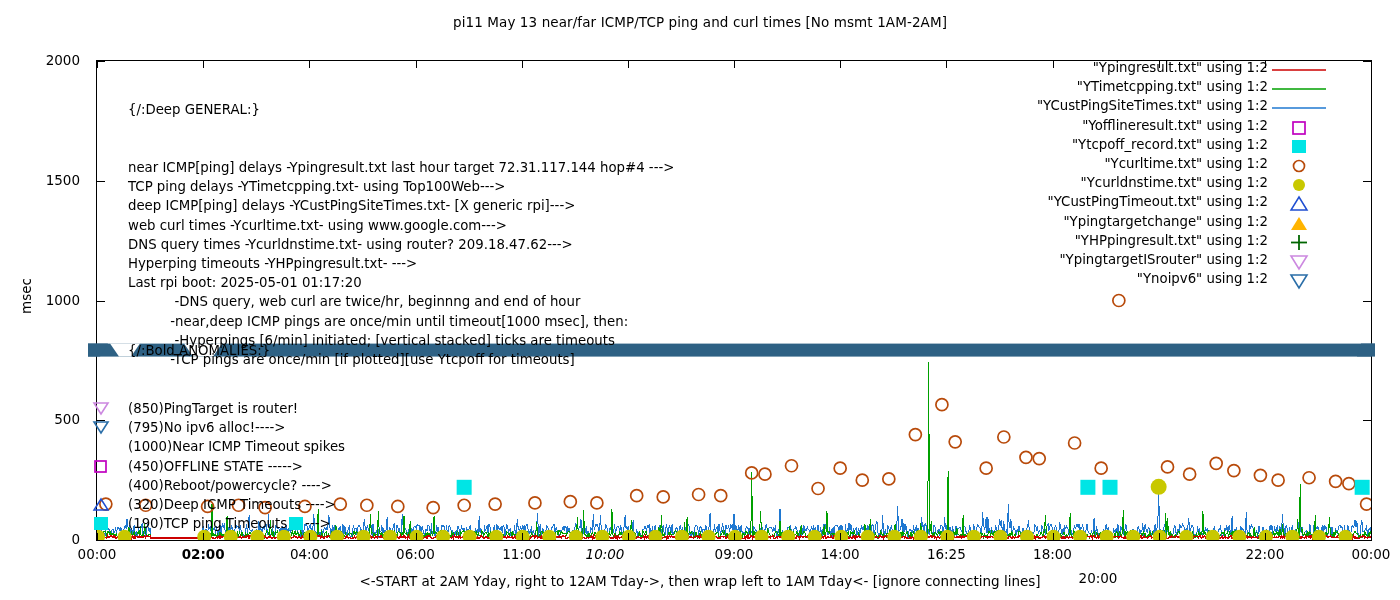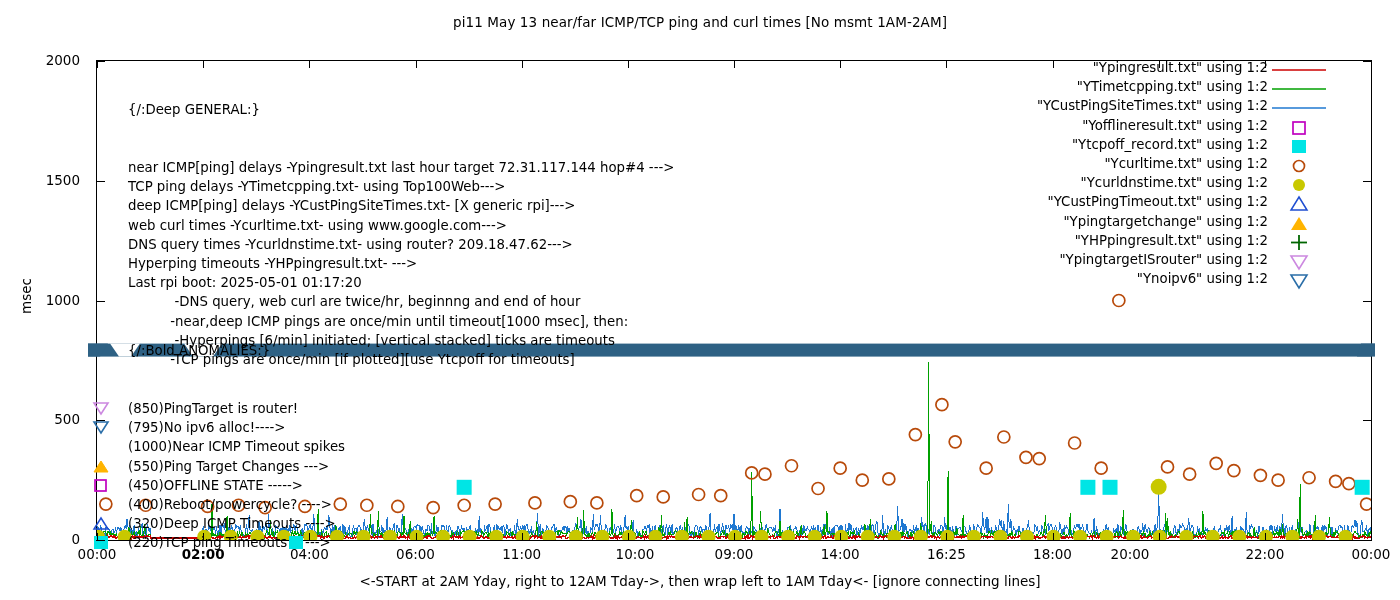--- a/index.html
+++ b/index.html
@@ -183,28 +183,26 @@
     <div id="gen-lines"><div class="arow">near ICMP[ping] delays -Ypingresult.txt last hour target 72.31.117.144 hop#4 ---&gt;</div><div class="arow">TCP ping delays -YTimetcpping.txt- using Top100Web---&gt;</div><div class="arow">deep ICMP[ping] delays -YCustPingSiteTimes.txt- [X generic rpi]---&gt;</div><div class="arow">web curl times -Ycurltime.txt- using www.google.com---&gt;</div><div class="arow">DNS query times -Ycurldnstime.txt- using router? 209.18.47.62---&gt;</div><div class="arow">Hyperping timeouts -YHPpingresult.txt- ---&gt;</div><div class="arow">Last rpi boot: 2025-05-01 01:17:20</div><div class="arow">           -DNS query, web curl are twice/hr, beginnng and end of hour</div><div class="arow">          -near,deep ICMP pings are once/min until timeout[1000 msec], then:</div><div class="arow">           -Hyperpings [6/min] initiated; [vertical stacked] ticks are timeouts</div><div class="arow">          -TCP pings are once/min [if plotted][use Ytcpoff for timeouts]</div></div>
   </div>
 
   <div class="annot nosel" id="anom">
     <div class="arow">{/:Bold ANOMALIES:}</div>
     <div id="anom-lines" style=""><div class="arow"><span class="akey"><svg width="18" height="18">
               <polygon points="2,4 16,4 9,15" fill="none" stroke="#cc88e0" stroke-width="1.6"></polygon>
             </svg></span><span>(850)PingTarget is router!</span></div><div class="arow"><span class="akey"><svg width="18" height="18">
               <polygon points="2,4 16,4 9,15" fill="none" stroke="#2a6ea8" stroke-width="1.6"></polygon>
             </svg></span><span>(795)No ipv6 alloc!----&gt;</span></div><div class="arow"><span class="akey"></span><span>(1000)Near ICMP Timeout spikes</span></div><div class="arow"><span class="akey"><svg width="18" height="18">
-              <polygon points="9,4 16,15 2,15" fill="#ffb400" stroke="#ffb400" stroke-width="1"></polygon>
-            </svg></span><span>(550)Ping Target Changes ---&gt;</span></div><div class="arow"><span class="akey"><svg width="18" height="18">
               <rect x="3" y="4" width="11" height="11" fill="none" stroke="#c000c0" stroke-width="1.7"></rect>
             </svg></span><span>(450)OFFLINE STATE -----&gt;</span></div><div class="arow"><span class="akey"></span><span>(400)Reboot/powercycle? ----&gt;</span></div><div class="arow"><span class="akey"><svg width="18" height="18">
               <polygon points="9,4 16,15 2,15" fill="none" stroke="#1f4ed1" stroke-width="1.5"></polygon>
             </svg></span><span>(320)Deep ICMP Timeouts ----&gt;</span></div><div class="arow"><span class="akey"><svg width="18" height="18">
               <rect x="2" y="3" width="14" height="13" fill="#00e5e5"></rect>
-            </svg></span><span>(220)TCP ping Timeouts</span><span><svg width="16" height="13" style="display:inline-block;vertical-align:-2px;margin-left:2px;">
+            </svg></span><span>(190)TCP ping Timeouts</span><span><svg width="16" height="13" style="display:inline-block;vertical-align:-2px;margin-left:2px;">
               <rect x="0" y="0" width="14" height="13" fill="#00e5e5"></rect>
             </svg><span style="font-size:13.3px;">---&gt;</span></span></div></div>
   </div>
 
   <div id="legend" class="nosel">
       <div class="lrow">
         <span class="ltext">"Ypingresult.txt" using 1:2</span>
         <span class="lsym">
           <svg width="60" height="19">
             <line x1="2" y1="10" x2="56" y2="10" stroke="#cc0000" stroke-width="1.7"></line>
@@ -327,36 +325,36 @@
     <div class="xtickTop" style="left: 203.167px;"></div>
     <div class="xlab nosel" style="left: 269.333px;">04:00</div>
     <div class="xtick" style="left: 309.333px;"></div>
     <div class="xtickTop" style="left: 309.333px;"></div>
     <div class="xlab nosel" style="left: 375.5px;">06:00</div>
     <div class="xtick" style="left: 415.5px;"></div>
     <div class="xtickTop" style="left: 415.5px;"></div>
     <div class="xlab nosel" style="left: 481.667px;">11:00</div>
     <div class="xtick" style="left: 521.667px;"></div>
     <div class="xtickTop" style="left: 521.667px;"></div>
-    <div class="xlab nosel" style="left: 595px;">10:00</div>
+    <div class="xlab nosel" style="left: 565px; font-style: italic;">10:00</div>
     <div class="xtick" style="left: 627.833px;"></div>
     <div class="xtickTop" style="left: 627.833px;"></div>
     <div class="xlab nosel" style="left: 694px;">09:00</div>
     <div class="xtick" style="left: 734px;"></div>
     <div class="xtickTop" style="left: 734px;"></div>
     <div class="xlab nosel" style="left: 800.167px;">14:00</div>
     <div class="xtick" style="left: 840.167px;"></div>
     <div class="xtickTop" style="left: 840.167px;"></div>
     <div class="xlab nosel" style="left: 906.333px;">16:25</div>
     <div class="xtick" style="left: 946.333px;"></div>
     <div class="xtickTop" style="left: 946.333px;"></div>
     <div class="xlab nosel" style="left: 1012.5px;">18:00</div>
     <div class="xtick" style="left: 1052.5px;"></div>
     <div class="xtickTop" style="left: 1052.5px;"></div>
-    <div class="xlab nosel" style="left: 1090px;">20:00</div>
+    <div class="xlab nosel" style="left: 1058px; margin-top: 24px;">20:00</div>
     <div class="xtick" style="left: 1158.67px;"></div>
     <div class="xtickTop" style="left: 1158.67px;"></div>
     <div class="xlab nosel" style="left: 1224.83px;">22:00</div>
     <div class="xtick" style="left: 1264.83px;"></div>
     <div class="xtickTop" style="left: 1264.83px;"></div>
     <div class="xlab nosel" style="left: 1331px;">00:00</div>
     <div class="xtick" style="left: 1371px;"></div>
     <div class="xtickTop" style="left: 1371px;"></div>
   </div>
 

